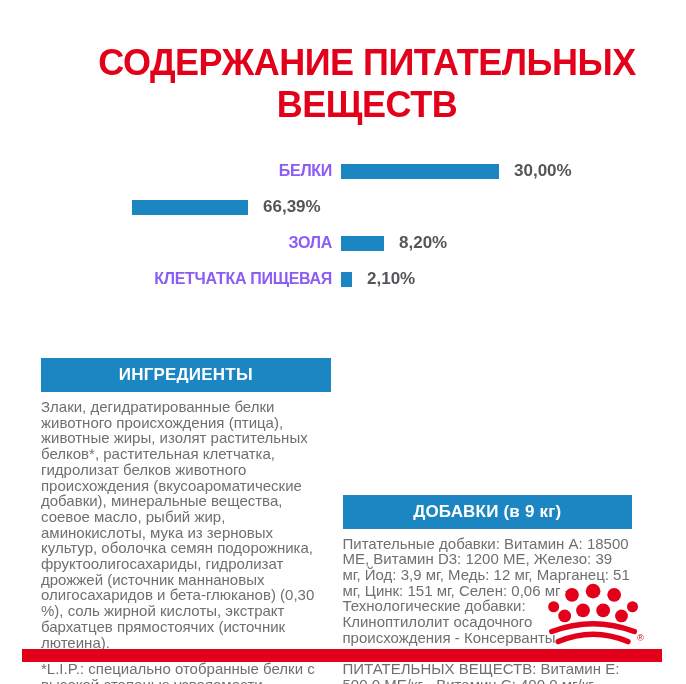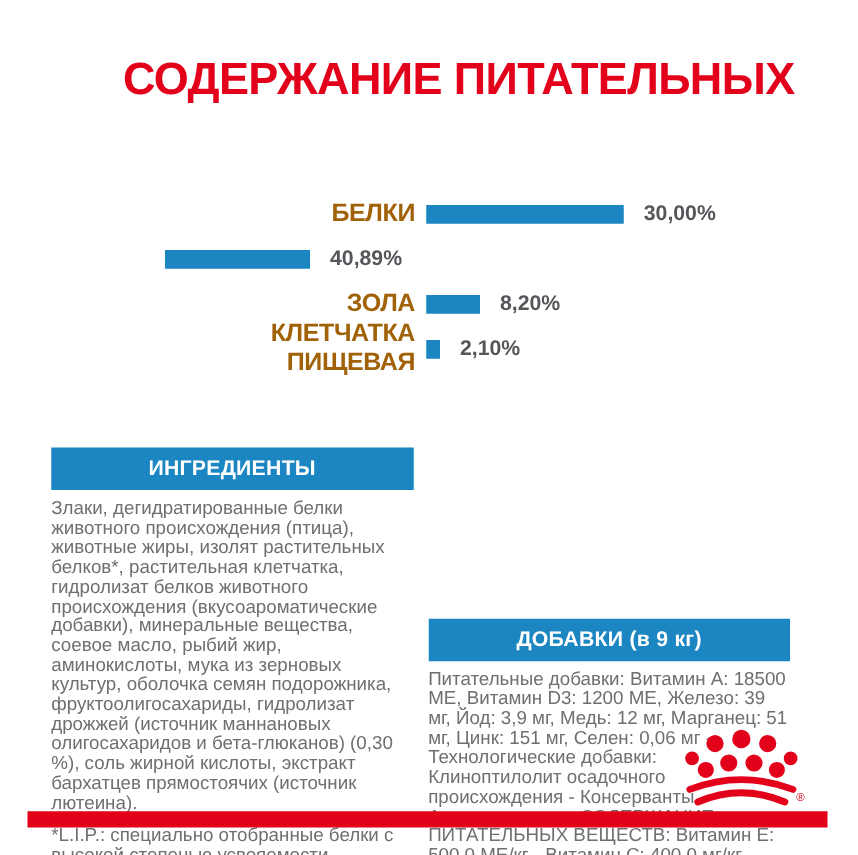--- a/index.html
+++ b/index.html
@@ -14,27 +14,27 @@
   .title{
     position:absolute;top:42px;left:0;right:0;
     text-align:center;color:#e2001a;font-weight:bold;
     font-size:36px;line-height:42px;letter-spacing:-0.5px;padding-left:48px;
   }
 
   
   .chart{position:absolute;top:163px;left:132px;}
   .chart-row{display:flex;align-items:center;height:16px;margin-bottom:20px;}
   .chart-label{
-    width:200px;text-align:right;color:#a16207;font-weight:bold;
-    font-size:20px;letter-spacing:-0.3px;flex:none;padding-right:9px;
+    width:200px;text-align:right;color:#8b5cf6;font-weight:bold;
+    font-size:16px;letter-spacing:-0.3px;flex:none;padding-right:9px;
   }
   .chart-bar{height:15px;flex:none;background:#1b86c2;}
   .chart-value{
     color:#54565a;font-weight:bold;font-size:17px;
-    padding-left:16px;white-space:nowrap;
+    padding-left:3px;white-space:nowrap;margin-left:12px;
   }
 
   
   .sections{
     position:absolute;top:358px;left:41px;width:591px;
     display:flex;gap:12px;align-items:flex-end;
   }
   .section{flex:1;min-width:0;}
   .section-header{
     background:#1b86c2;color:#ffffff;font-weight:bold;
@@ -54,31 +54,32 @@
     background:#e2001a;
   }
 </style>
 </head>
 <body>
 
 <div class="page">
 
   <div class="title">
     <div>СОДЕРЖАНИЕ ПИТАТЕЛЬНЫХ</div>
+    <div>ВЕЩЕСТВ</div>
   </div>
 
   <div class="chart">
     <div class="chart-row">
       <div class="chart-label">БЕЛКИ</div>
       <div class="chart-bar" style="width: 158px; background: rgb(27, 134, 194);"></div>
       <div class="chart-value">30,00%</div>
     </div>
     <div class="chart-row">
       <div class="chart-bar" style="width: 116px; background: rgb(27, 134, 194);"></div>
-      <div class="chart-value">40,89%</div>
+      <div class="chart-value">66,39%</div>
     </div>
     <div class="chart-row">
       <div class="chart-label">ЗОЛА</div>
       <div class="chart-bar" style="width: 43px; background: rgb(27, 134, 194);"></div>
       <div class="chart-value">8,20%</div>
     </div>
     <div class="chart-row">
       <div class="chart-label">КЛЕТЧАТКА ПИЩЕВАЯ</div>
       <div class="chart-bar" style="width: 11px; background: rgb(27, 134, 194);"></div>
       <div class="chart-value">2,10%</div>

